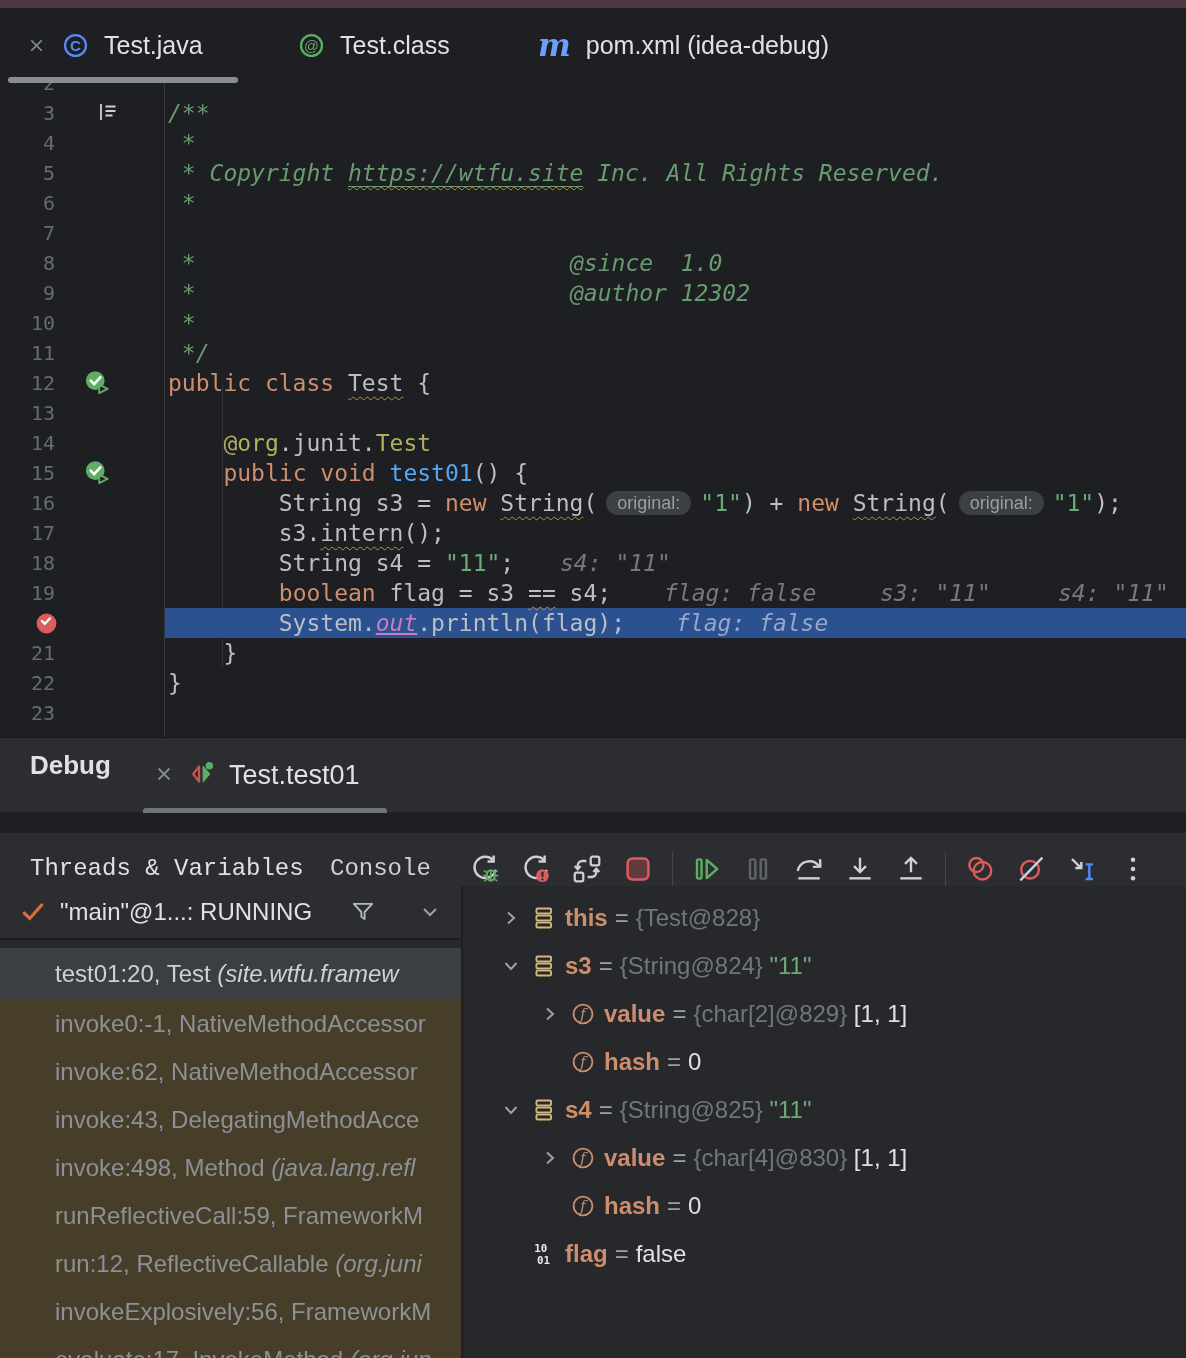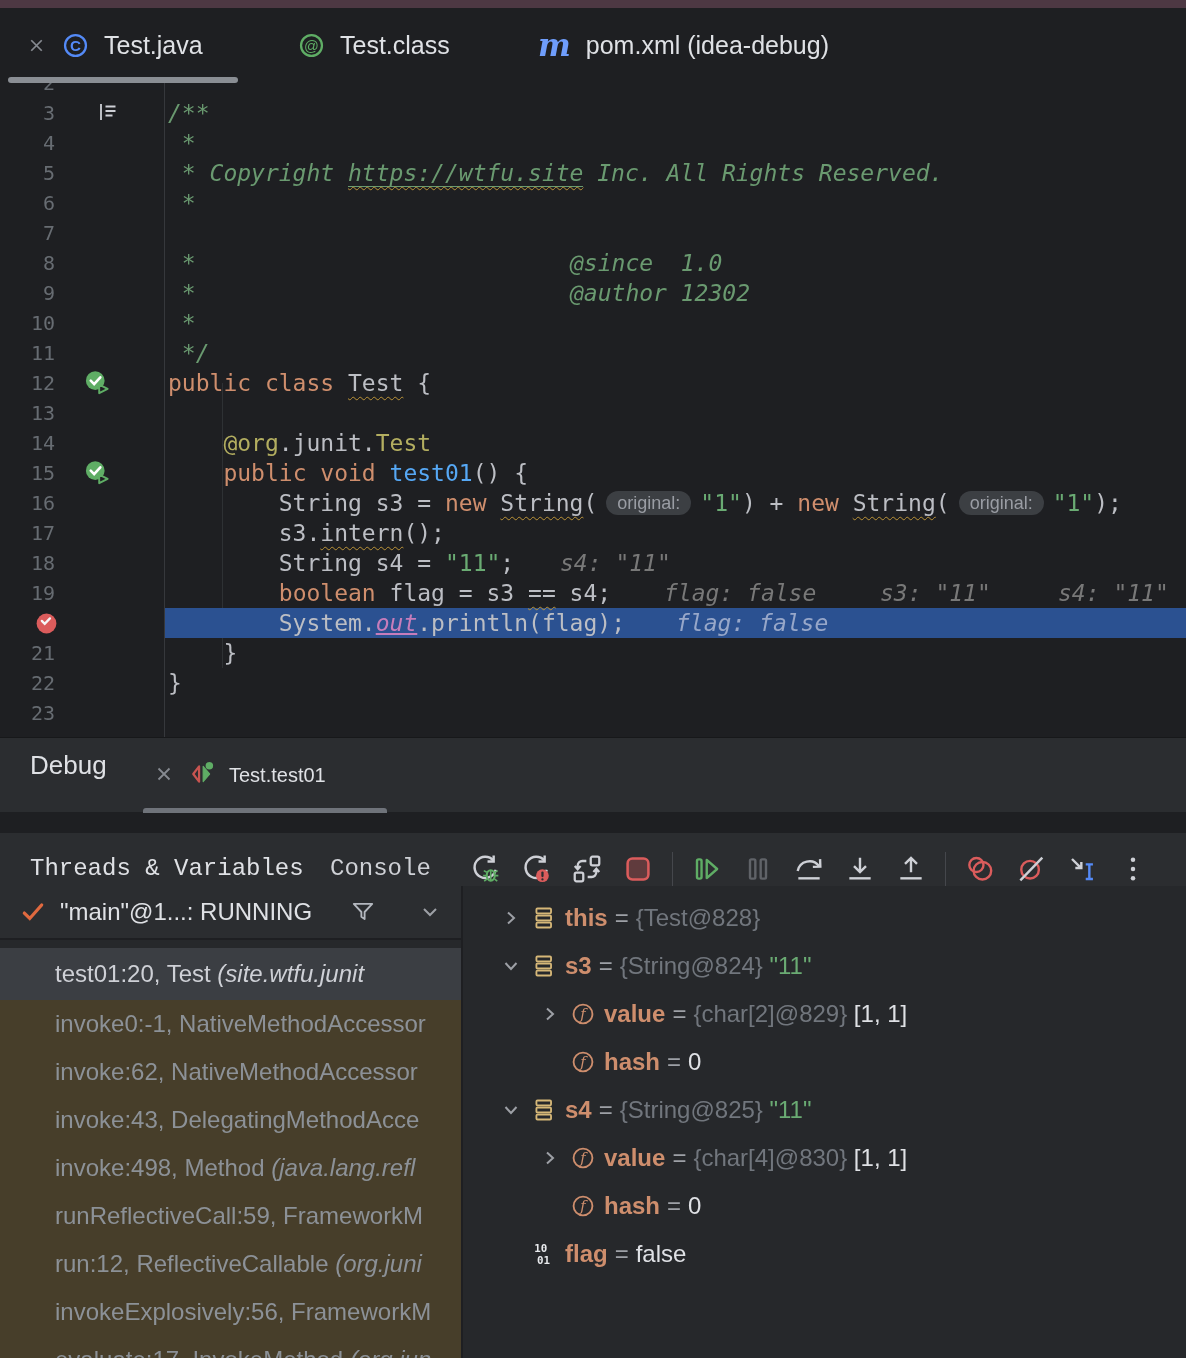--- a/index.html
+++ b/index.html
@@ -33,23 +33,23 @@
   .hint-exec{color:#97a7c9;}
   .sq{text-decoration:underline wavy #bb9337;text-decoration-thickness:1.3px;text-underline-offset:5px;}
   .lnk{border-bottom:1px solid currentColor;}
   .pill{display:inline-block;font-family:"Liberation Sans",sans-serif;font-style:normal;font-size:18px;
         line-height:24px;color:#9a9da4;background:#3c3f43;border-radius:12px;padding:0 11px;margin:0 9px;
         vertical-align:2px;}
   
   #debug-header{position:absolute;left:0;top:737px;width:100%;height:75px;background:#2b2d30;
                 border-top:1px solid #17181a;box-sizing:border-box;}
   #debug-title{position:absolute;left:30px;top:0;height:54px;display:flex;align-items:center;
-               font-size:26px;font-weight:normal;color:#dfe1e5;}
+               font-size:26px;font-weight:bold;color:#dfe1e5;}
   #debug-tab{position:absolute;left:143px;top:0;height:75px;display:flex;align-items:center;gap:13px;padding:0 10px;}
-  #debug-tab .lbl{font-size:20px;color:#dfe1e5;}
+  #debug-tab .lbl{font-size:27px;color:#dfe1e5;}
   #debug-tab-underline{position:absolute;left:143px;top:70px;width:244px;height:5px;border-radius:3px 3px 0 0;background:#6f737a;}
   
   #debug-toolbar{position:absolute;left:0;top:832px;width:100%;height:73px;background:#2b2d30;
                  border-top:1px solid #1e1f22;border-bottom:1px solid #1e1f22;box-sizing:border-box;font-family:Liberation Mono, monospace;}
   .dtab{position:absolute;top:0;height:71px;display:flex;align-items:center;font-size:24px;color:#dfe1e5;}
   #dtab-threads{left:30px;}
   #dtab-console{left:330px;color:#cfd1d6;}
   #dtab-underline{position:absolute;left:3px;top:66px;width:300px;height:5px;border-radius:3px 3px 0 0;background:#6f737a;}
   #toolbar-icons{position:absolute;left:468px;top:0;height:71px;display:flex;align-items:center;gap:17px;}
   .tbicon{width:34px;height:34px;display:flex;align-items:center;justify-content:center;}
@@ -311,21 +311,21 @@
               <path d="M4 13 l5 5 L20 5.5" stroke="#e0693f" stroke-width="3" fill="none" stroke-linecap="round"></path>
             </svg></span>
         <span id="thread-label">"main"@1...: RUNNING</span>
         <span class="icon" id="thread-filter"><svg width="26" height="26" viewBox="0 0 24 24">
               <path d="M3.5 4.5 h17 L13.5 12 v6.5 l-3 -2.2 V12 Z" stroke="#b4b8bf" stroke-width="1.7" fill="none" stroke-linejoin="round"></path>
             </svg></span>
         <span class="icon" id="thread-chevron"><svg width="24" height="24" viewBox="0 0 24 24">
               <path d="M6 9 l6 6 6 -6" stroke="#9da0a6" stroke-width="2" fill="none"></path>
             </svg></span>
       </div>
-      <div id="frame-selected"><span>test01:20, Test </span><span class="pkg">(site.wtfu.junit</span></div>
+      <div id="frame-selected"><span>test01:20, Test </span><span class="pkg">(site.wtfu.framew</span></div>
       <div id="frames-lib">
           <div class="frame-row" style="top: 0px;"><span>invoke0:-1, NativeMethodAccessor</span></div>
           <div class="frame-row" style="top: 48px;"><span>invoke:62, NativeMethodAccessor</span></div>
           <div class="frame-row" style="top: 96px;"><span>invoke:43, DelegatingMethodAcce</span></div>
           <div class="frame-row" style="top: 144px;"><span>invoke:498, Method </span><span class="pkg">(java.lang.refl</span></div>
           <div class="frame-row" style="top: 192px;"><span>runReflectiveCall:59, FrameworkM</span></div>
           <div class="frame-row" style="top: 240px;"><span>run:12, ReflectiveCallable </span><span class="pkg">(org.juni</span></div>
           <div class="frame-row" style="top: 288px;"><span>invokeExplosively:56, FrameworkM</span></div>
           <div class="frame-row" style="top: 336px;"><span>evaluate:17, InvokeMethod </span><span class="pkg">(org.jun</span></div>
         </div>

